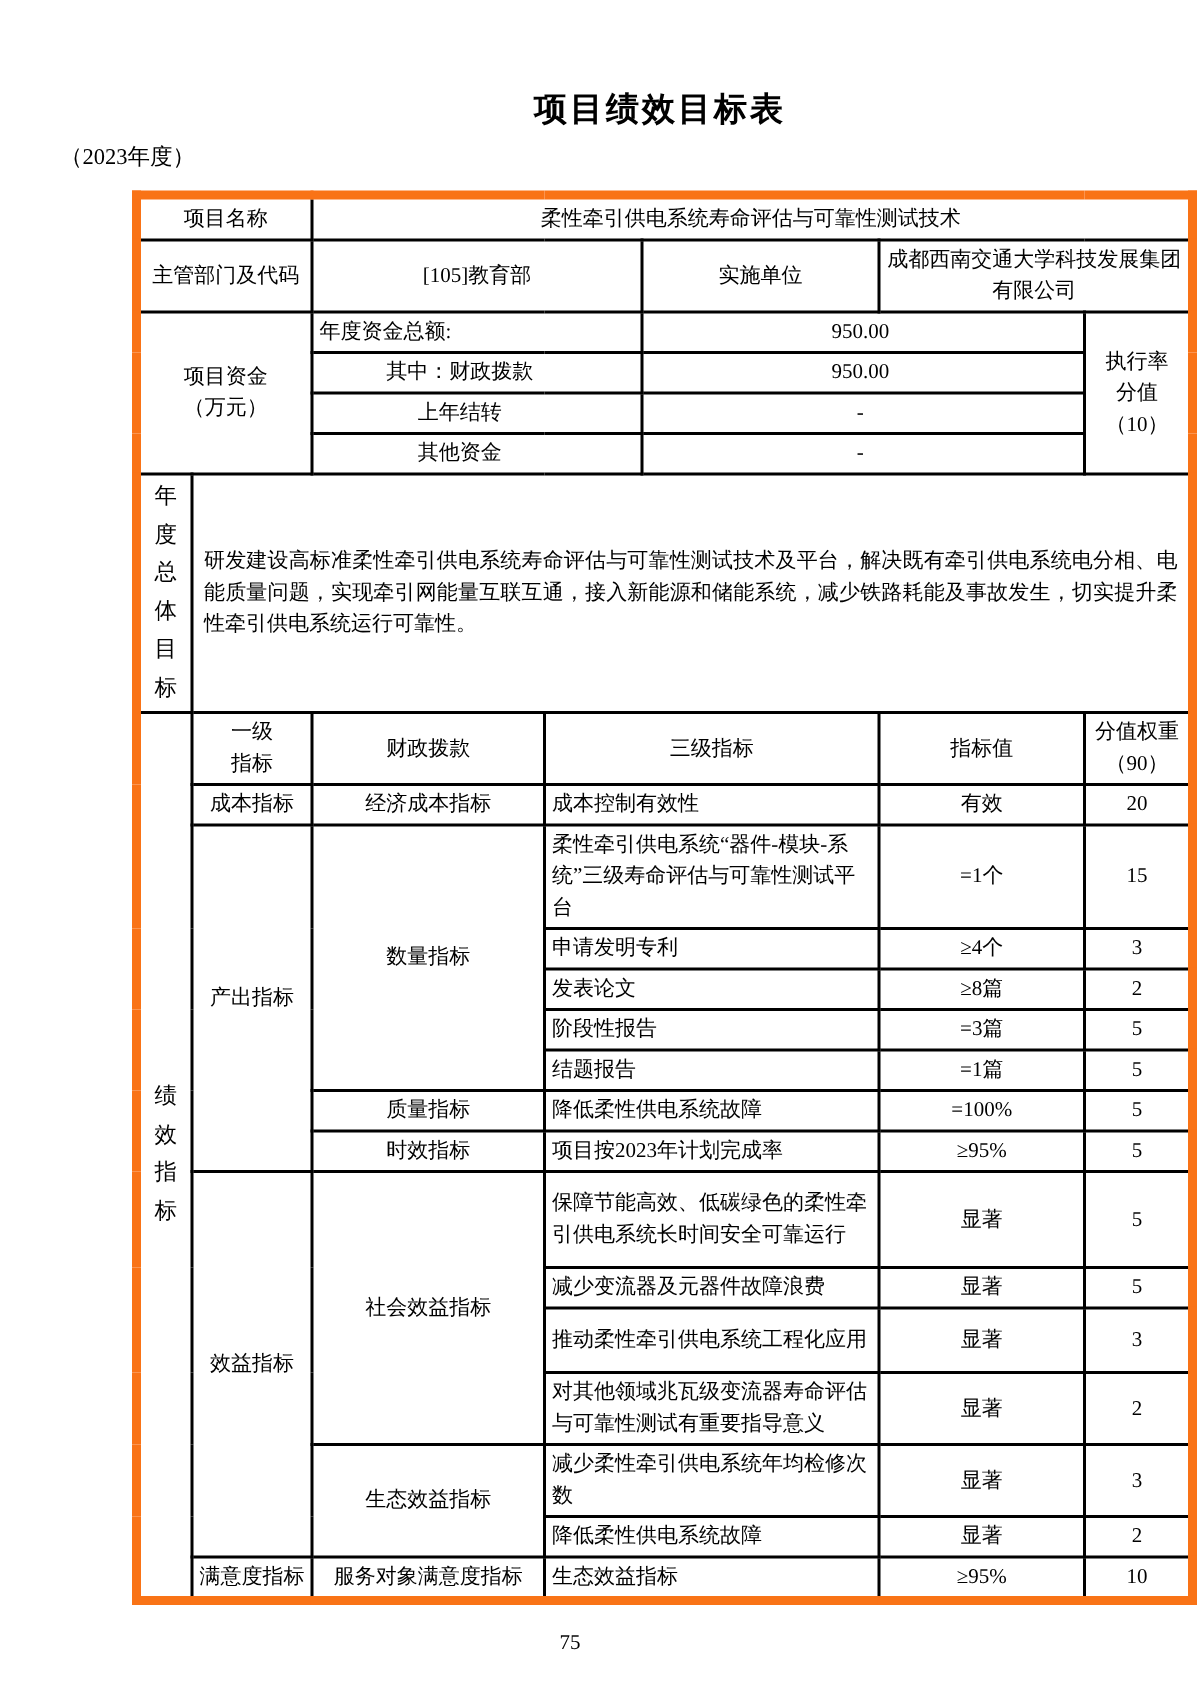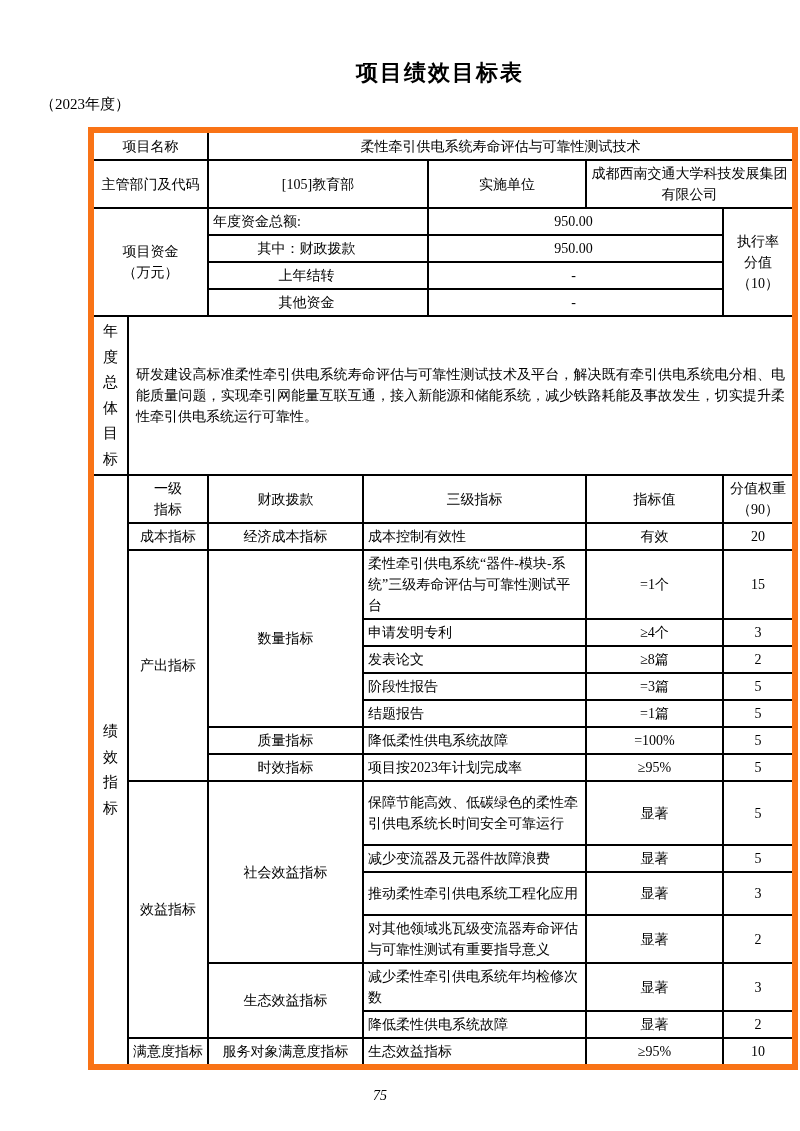--- a/index.html
+++ b/index.html
@@ -35,21 +35,21 @@
   td.just  { text-align:justify; padding:4px 7px; }
   .vlabel {
     display:inline-block; width:1.1em; word-break:break-all;
     line-height:1.7; font-size:15px; text-align:center;
   }
   tr.h26{height:26px} tr.h27{height:27px} tr.h28{height:20px}
   tr.h30{height:30px} tr.h42{height:42px} tr.h43{height:43px}
   tr.h64{height:64px} tr.h165{height:144px}
   .page-number {
     position:absolute; left:0; width:760px; top:1088px;
-    text-align:center; font-size:14px;font-style:italic;
+    text-align:center; font-size:14px;
   }
 </style>
 </head>
 <body>
 
 <div class="page">
 
   <div class="doc-title">项目绩效目标表</div>
   <div class="doc-subtitle">（2023年度）</div>
 

